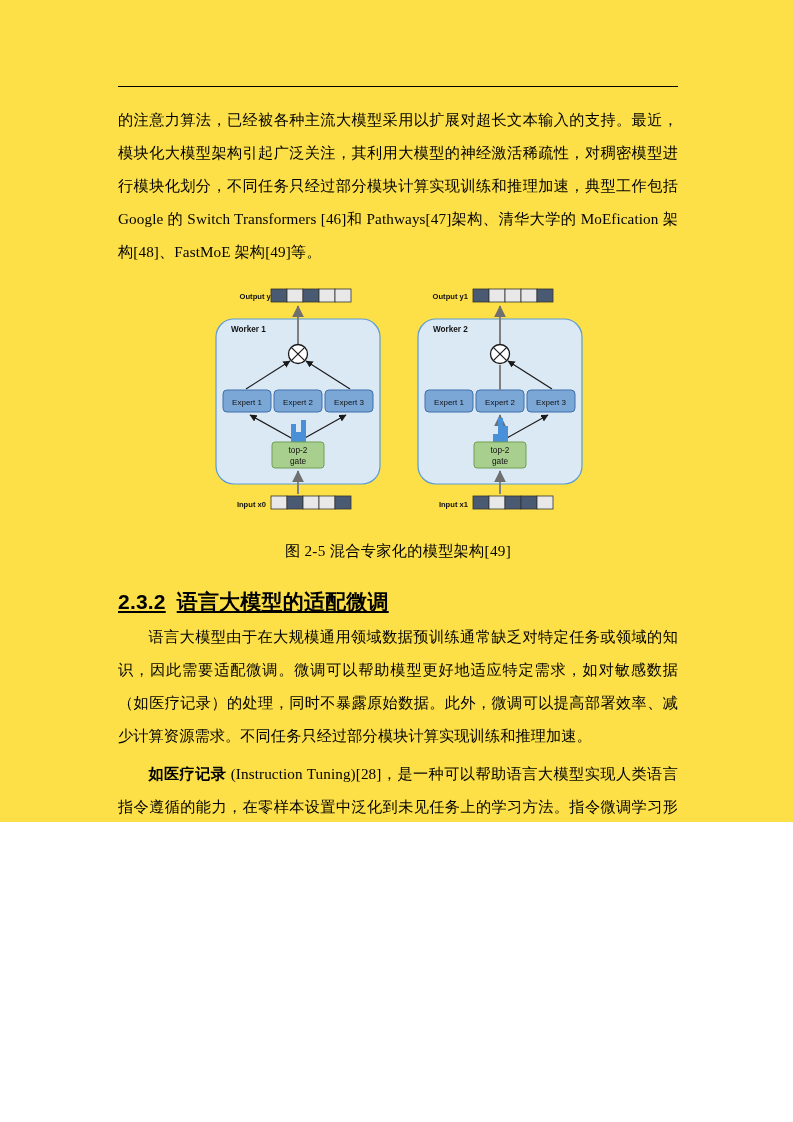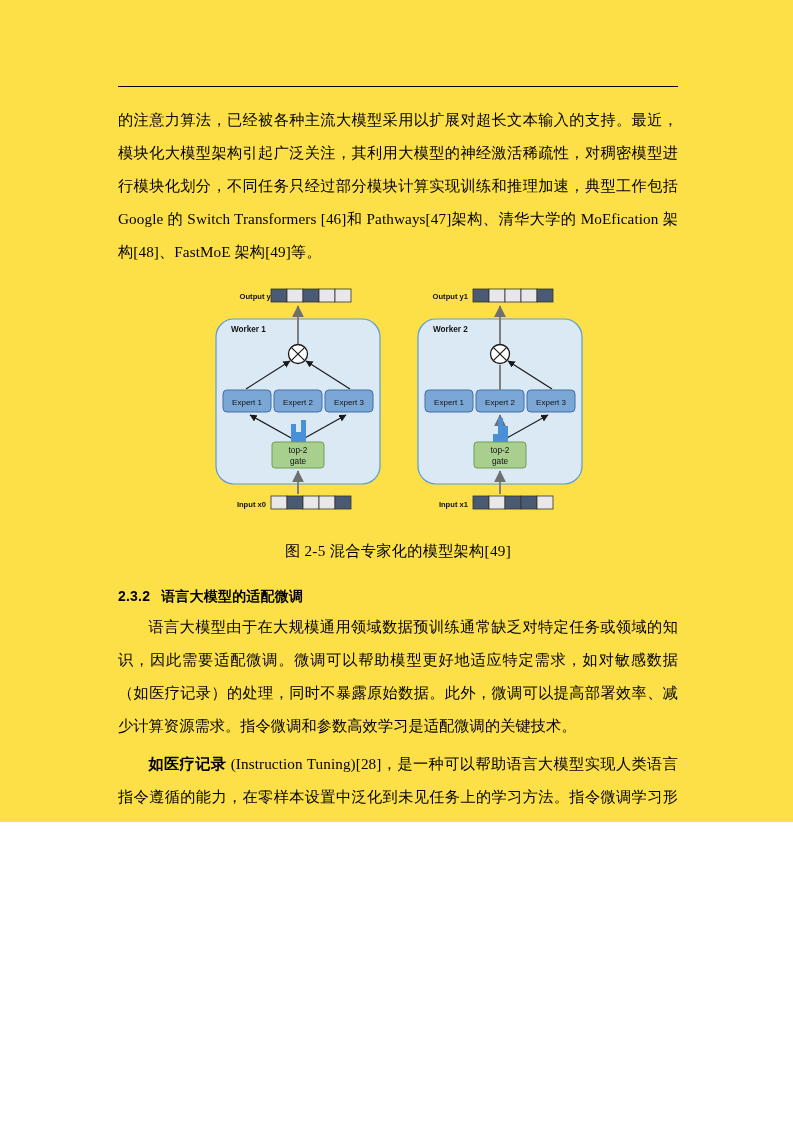--- a/index.html
+++ b/index.html
@@ -68,23 +68,24 @@
     line-height: 30px;
     text-align: right;
     margin-top: 14px;
     letter-spacing: 0.3px;
   }
 
   
   .heading {
     font-family: "Liberation Sans", sans-serif;
     font-weight: bold;
-    font-size: 14px;
+    font-size: 21px;
     margin: 22px 0 4px 0;
     letter-spacing: 0.2px;
+    text-decoration: underline;
   }
   .heading .num {
     margin-right: 11px;
   }
 
   .gap-s { height: 5px; }
 
   
   .page-number {
     position: absolute;
@@ -251,21 +252,21 @@
         </svg>
       </div>
 
       <div class="fig-caption">图 2-5  混合专家化的模型架构[49]</div>
     </div>
 
     <div class="heading">
       <span class="num">2.3.2</span><span>语言大模型的适配微调</span>
     </div>
 
-    <p class="para indent">语言大模型由于在大规模通用领域数据预训练通常缺乏对特定任务或领域的知识，因此需要适配微调。微调可以帮助模型更好地适应特定需求，如对敏感数据（如医疗记录）的处理，同时不暴露原始数据。此外，微调可以提高部署效率、减少计算资源需求。指令微调和参数高效学习是适配微调的关键技术。</p>
+    <p class="para indent">语言大模型由于在大规模通用领域数据预训练通常缺乏对特定任务或领域的知识，因此需要适配微调。微调可以帮助模型更好地适应特定需求，如对敏感数据（如医疗记录）的处理，同时不暴露原始数据。此外，微调可以提高部署效率、减少计算资源需求。不同任务只经过部分模块计算实现训练和推理加速。</p>
 
     <div class="gap-s"></div>
 
     <p class="para indent"><span class="bold-lead">如医疗记录</span><span> (Instruction Tuning)[28]，是一种可以帮助语言大模型实现人类语言指令遵循的能力，在零样本设置中泛化到未见任务上的学习方法。指令微调学习形式与多任务提示微调相似，但与提示微调让提示适应语言大模型并且让下游任务对齐预训练任务不同，其是让语言大模型对齐理解人类指令并按照指令要求完成任务，即在给定指令提示的情况下给出特定的回应，其中提示可以选择性包含一条解释</span></p>
 
   </div>
 
   <div class="page-number">21</div>
 
 </div>

